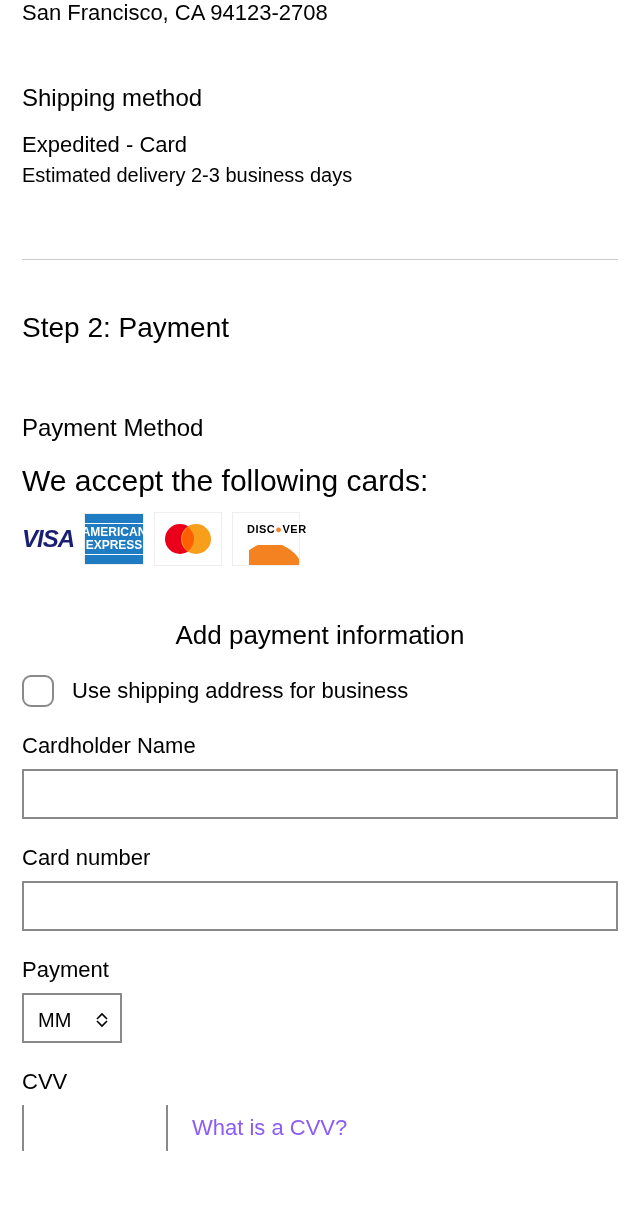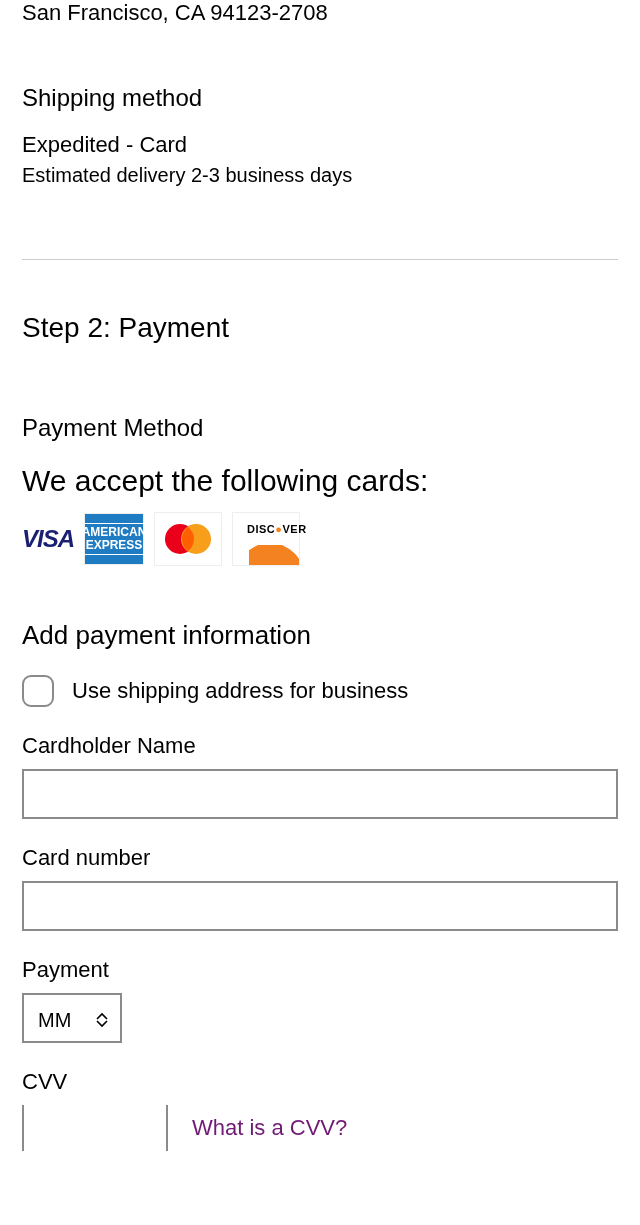--- a/index.html
+++ b/index.html
@@ -100,20 +100,21 @@
       position:absolute;
       right:-6px;bottom:-14px;
       width:70px;height:36px;
       background:#f58220;
       border-radius:50% 50% 0 0 / 100% 100% 0 0;
     }
     .subheading {
       font-size: 26px;
       font-weight: 400;
       margin-top: 54px;
+      text-align: center;
     }
     .checkbox-row {
       display:flex;
       align-items:center;
       gap:18px;
       margin-top: 24px;
     }
     .checkbox {
       width:32px;height:32px;
       border:2px solid #8a8a8a;
@@ -170,21 +171,21 @@
     }
     .cvv-input {
       width:146px;
       height:50px;
       border:2px solid #8a8a8a;
       font-size:20px;
       padding:0 10px;
       background:#fff;
     }
     .cvv-link {
-      color:#701a75;
+      color:#8b5cf6;
       font-size:22px;
       cursor:pointer;
     }
     .cvv-partial {
       overflow:hidden;
       height:46px;
     }
   </style>
 </head>
 <body>

